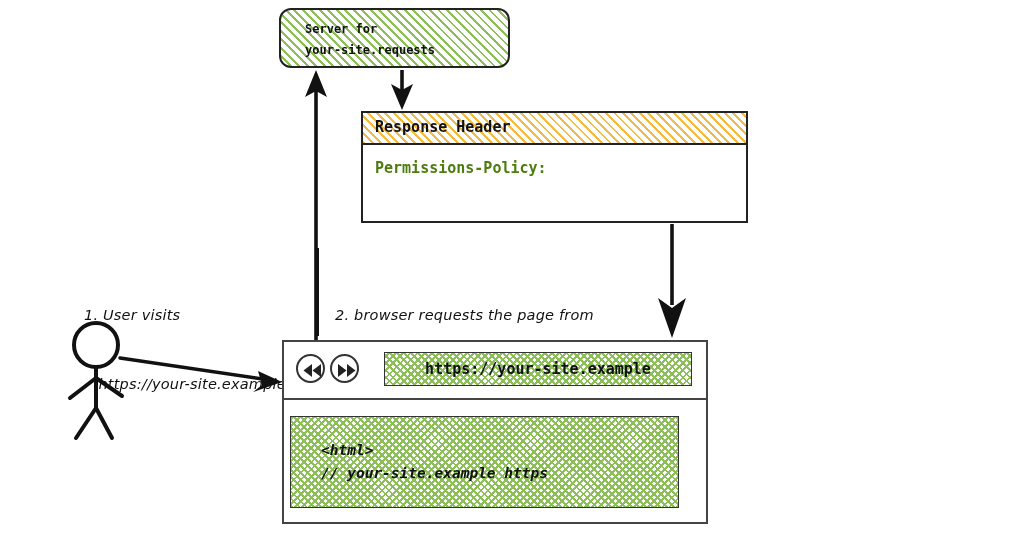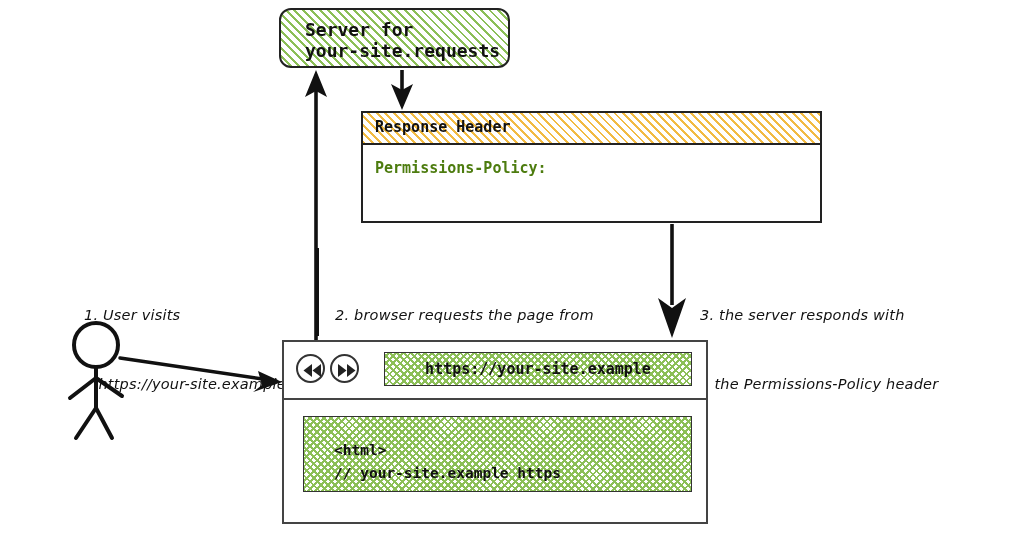--- a/index.html
+++ b/index.html
@@ -29,26 +29,26 @@
   }
 
   
   .server-box{
     position:absolute;left:279px;top:8px;width:231px;height:60px;
     border:2.5px solid #222;border-radius:12px;box-sizing:border-box;
   }
   .server-text{
     position:absolute;left:24px;top:9px;
     font-family:"DejaVu Sans Mono", monospace;
-    font-size:18px;line-height:21px;color:#111;white-space:pre;
+    font-size:12px;line-height:21px;color:#111;white-space:pre;
     font-weight:600;letter-spacing:0px;
   }
 
   .resp-box{
-    position:absolute;left:361px;top:111px;width:461px;height:112px;
+    position:absolute;left:361px;top:111px;width:387px;height:112px;
     border:2.2px solid #222;box-sizing:border-box;background:#fff;
   }
   .resp-band{
     position:absolute;left:0;top:0;width:100%;height:32px;
     border-bottom:2.2px solid #222;box-sizing:border-box;
   }
   .resp-band-label{
     position:absolute;left:12px;top:5px;
     font-family:"DejaVu Sans Mono", monospace;
     font-size:15px;font-weight:700;color:#111;white-space:pre;
@@ -77,22 +77,22 @@
   .urlbar{
     position:absolute;left:100px;top:10px;width:308px;height:34px;
     border:1.6px solid #333;box-sizing:border-box;
     display:flex;align-items:center;justify-content:center;
   }
   .urlbar span{
     font-family:"DejaVu Sans Mono", monospace;
     font-size:15px;font-weight:700;color:#111;white-space:pre;
   }
   .codeblock{
-    position:absolute;left:19px;top:74px;width:389px;height:76px;
-    border:1.8px solid #333;box-sizing:border-box;
+    position:absolute;left:6px;top:74px;width:389px;height:92px;
+    border:1.8px solid #333;box-sizing:border-box;font-style:italic;
   }
   .codeblock span{
     position:absolute;left:30px;top:22px;
     font-family:"DejaVu Sans Mono", monospace;
     font-size:14.5px;line-height:23px;font-weight:700;color:#111;white-space:pre;
   }
 
   
   .anno{
     position:absolute;
@@ -127,24 +127,20 @@
     <div class="resp-body">Permissions-Policy:</div>
   </div>
 
   <div class="anno anno-1">
     <div>1. User visits</div>
     <div>   https://your-site.example</div>
   </div>
   <div class="anno anno-2">
     <div>2. browser requests the page from</div>
     <div>   the your-site.example server</div>
-  </div>
-  <div class="anno anno-3">
-    <div>3. the server responds with</div>
-    <div>   the Permissions-Policy header</div>
   </div>
 
   <div class="divider-line"></div>
 
   <div class="browser">
     <div class="browser-toolbar">
       <div class="nav-icons">
         <div class="nav-btn">
           <svg width="21" height="19" viewBox="0 0 21 19">
             <polygon points="10,3 10,16 1.5,9.5" fill="#222"></polygon>

